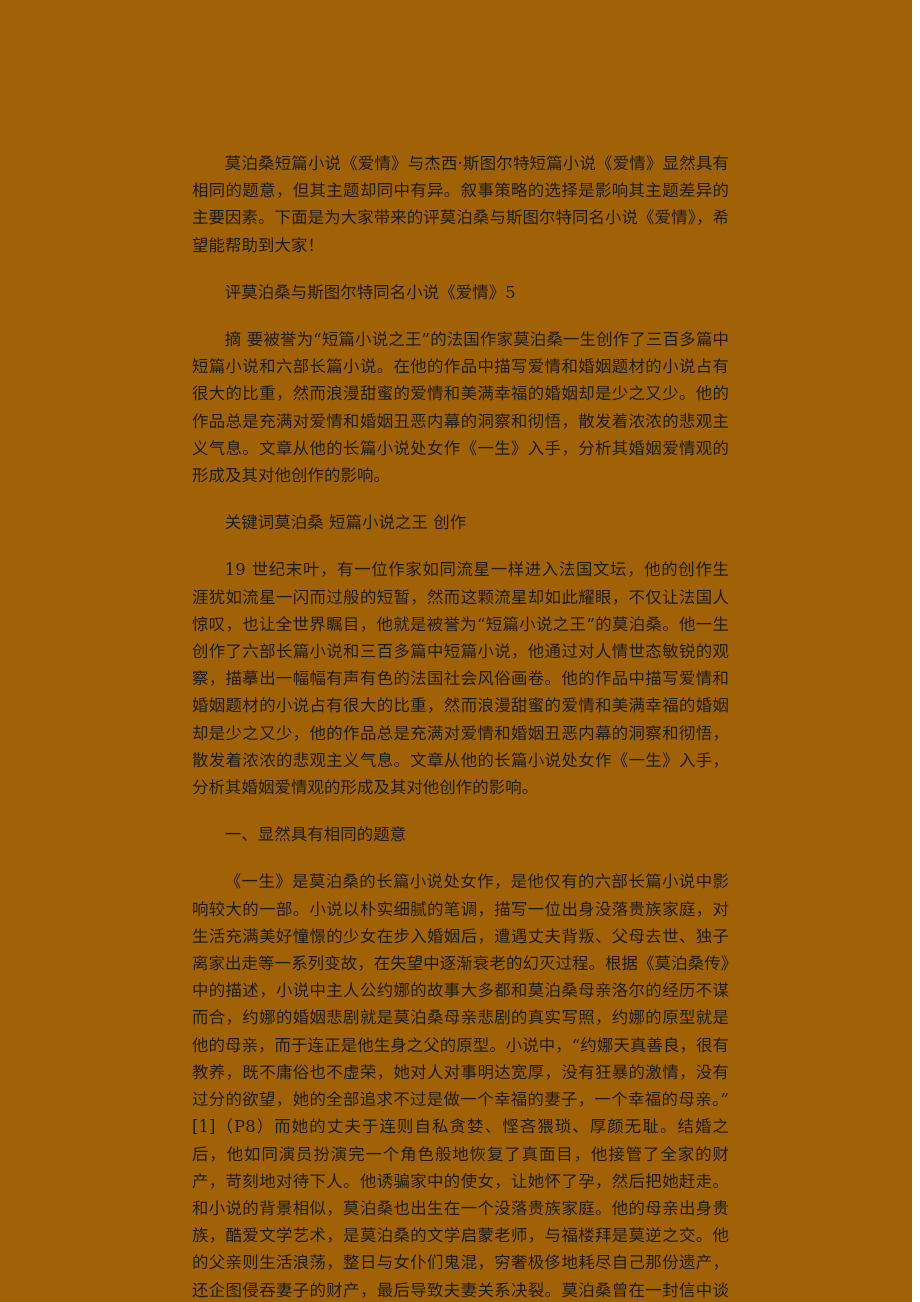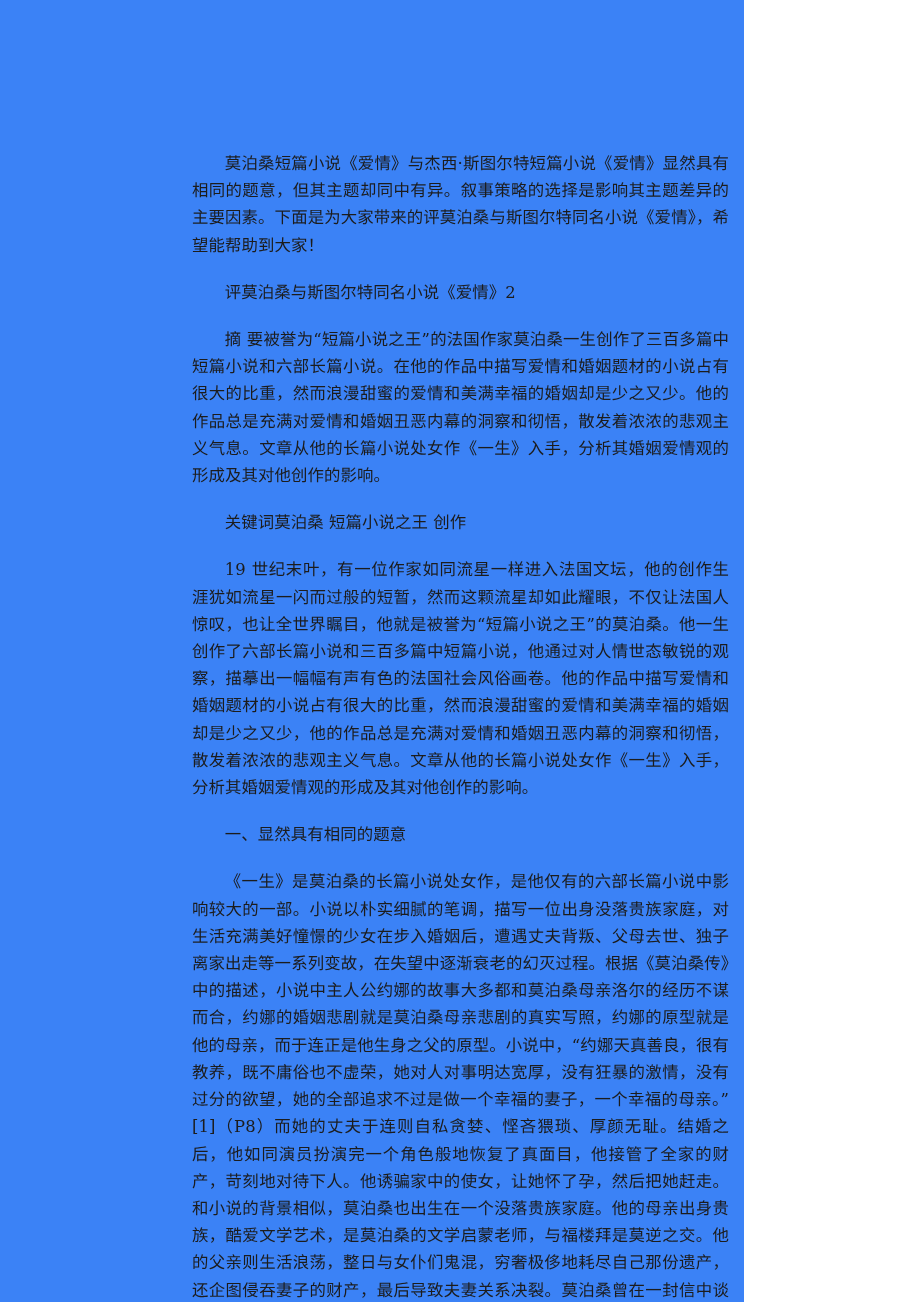--- a/index.html
+++ b/index.html
@@ -11,23 +11,23 @@
   body {
     width: 920px;
     height: 1302px;
     overflow: hidden;
     font-family: "DejaVu Serif", "Liberation Serif", serif;
     color: #1a1a1a;
     -webkit-font-smoothing: antialiased;
   }
   .page {
     position: relative;
-    width: 744px;
+    width: 912px;
     height: 1302px;
-    background: #3b82f6;
+    background: #a16207;
     box-sizing: border-box;
   }
   .doc-body {
     position: absolute;
     left: 192px;
     top: 150px;
     width: 537px;
   }
   p.para {
     margin: 0;
@@ -49,21 +49,21 @@
   }
 </style>
 </head>
 <body>
 
 <div class="page">
   <div class="doc-body">
 
     <p class="para">莫泊桑短篇小说《爱情》与杰西·斯图尔特短篇小说《爱情》显然具有相同的题意，但其主题却同中有异。叙事策略的选择是影响其主题差异的主要因素。下面是为大家带来的评莫泊桑与斯图尔特同名小说《爱情》，希望能帮助到大家！</p>
 
-    <p class="para gap-normal heading-line">评莫泊桑与斯图尔特同名小说《爱情》2</p>
+    <p class="para gap-normal heading-line">评莫泊桑与斯图尔特同名小说《爱情》5</p>
 
     <p class="para gap-normal">摘  要被誉为“短篇小说之王”的法国作家莫泊桑一生创作了三百多篇中短篇小说和六部长篇小说。在他的作品中描写爱情和婚姻题材的小说占有很大的比重，然而浪漫甜蜜的爱情和美满幸福的婚姻却是少之又少。他的作品总是充满对爱情和婚姻丑恶内幕的洞察和彻悟，散发着浓浓的悲观主义气息。文章从他的长篇小说处女作《一生》入手，分析其婚姻爱情观的形成及其对他创作的影响。</p>
 
     <p class="para gap-normal">关键词莫泊桑 短篇小说之王 创作</p>
 
     <p class="para gap-normal">19 世纪末叶，有一位作家如同流星一样进入法国文坛，他的创作生涯犹如流星一闪而过般的短暂，然而这颗流星却如此耀眼，不仅让法国人惊叹，也让全世界瞩目，他就是被誉为“短篇小说之王”的莫泊桑。他一生创作了六部长篇小说和三百多篇中短篇小说，他通过对人情世态敏锐的观察，描摹出一幅幅有声有色的法国社会风俗画卷。他的作品中描写爱情和婚姻题材的小说占有很大的比重，然而浪漫甜蜜的爱情和美满幸福的婚姻却是少之又少，他的作品总是充满对爱情和婚姻丑恶内幕的洞察和彻悟，散发着浓浓的悲观主义气息。文章从他的长篇小说处女作《一生》入手，分析其婚姻爱情观的形成及其对他创作的影响。</p>
 
     <p class="para gap-normal">一、显然具有相同的题意</p>
 
     <p class="para gap-normal">《一生》是莫泊桑的长篇小说处女作，是他仅有的六部长篇小说中影响较大的一部。小说以朴实细腻的笔调，描写一位出身没落贵族家庭，对生活充满美好憧憬的少女在步入婚姻后，遭遇丈夫背叛、父母去世、独子离家出走等一系列变故，在失望中逐渐衰老的幻灭过程。根据《莫泊桑传》中的描述，小说中主人公约娜的故事大多都和莫泊桑母亲洛尔的经历不谋而合，约娜的婚姻悲剧就是莫泊桑母亲悲剧的真实写照，约娜的原型就是他的母亲，而于连正是他生身之父的原型。小说中，“约娜天真善良，很有教养，既不庸俗也不虚荣，她对人对事明达宽厚，没有狂暴的激情，没有过分的欲望，她的全部追求不过是做一个幸福的妻子，一个幸福的母亲。”[1]（P8）而她的丈夫于连则自私贪婪、悭吝猥琐、厚颜无耻。结婚之后，他如同演员扮演完一个角色般地恢复了真面目，他接管了全家的财产，苛刻地对待下人。他诱骗家中的使女，让她怀了孕，然后把她赶走。和小说的背景相似，莫泊桑也出生在一个没落贵族家庭。他的母亲出身贵族，酷爱文学艺术，是莫泊桑的文学启蒙老师，与福楼拜是莫逆之交。他的父亲则生活浪荡，整日与女仆们鬼混，穷奢极侈地耗尽自己那份遗产，还企图侵吞妻子的财产，最后导致夫妻关系决裂。莫泊桑曾在一封信中谈到他的母亲时感叹道“唉！可怜的女人，她结婚以后就不断地经受伤害、折磨和虐待。”[2]（P68）约娜的婚姻不幸，原来都实际发生在莫泊桑母亲的身上，难怪他写来如此栩栩如生，情真意挚。莫泊桑</p>

